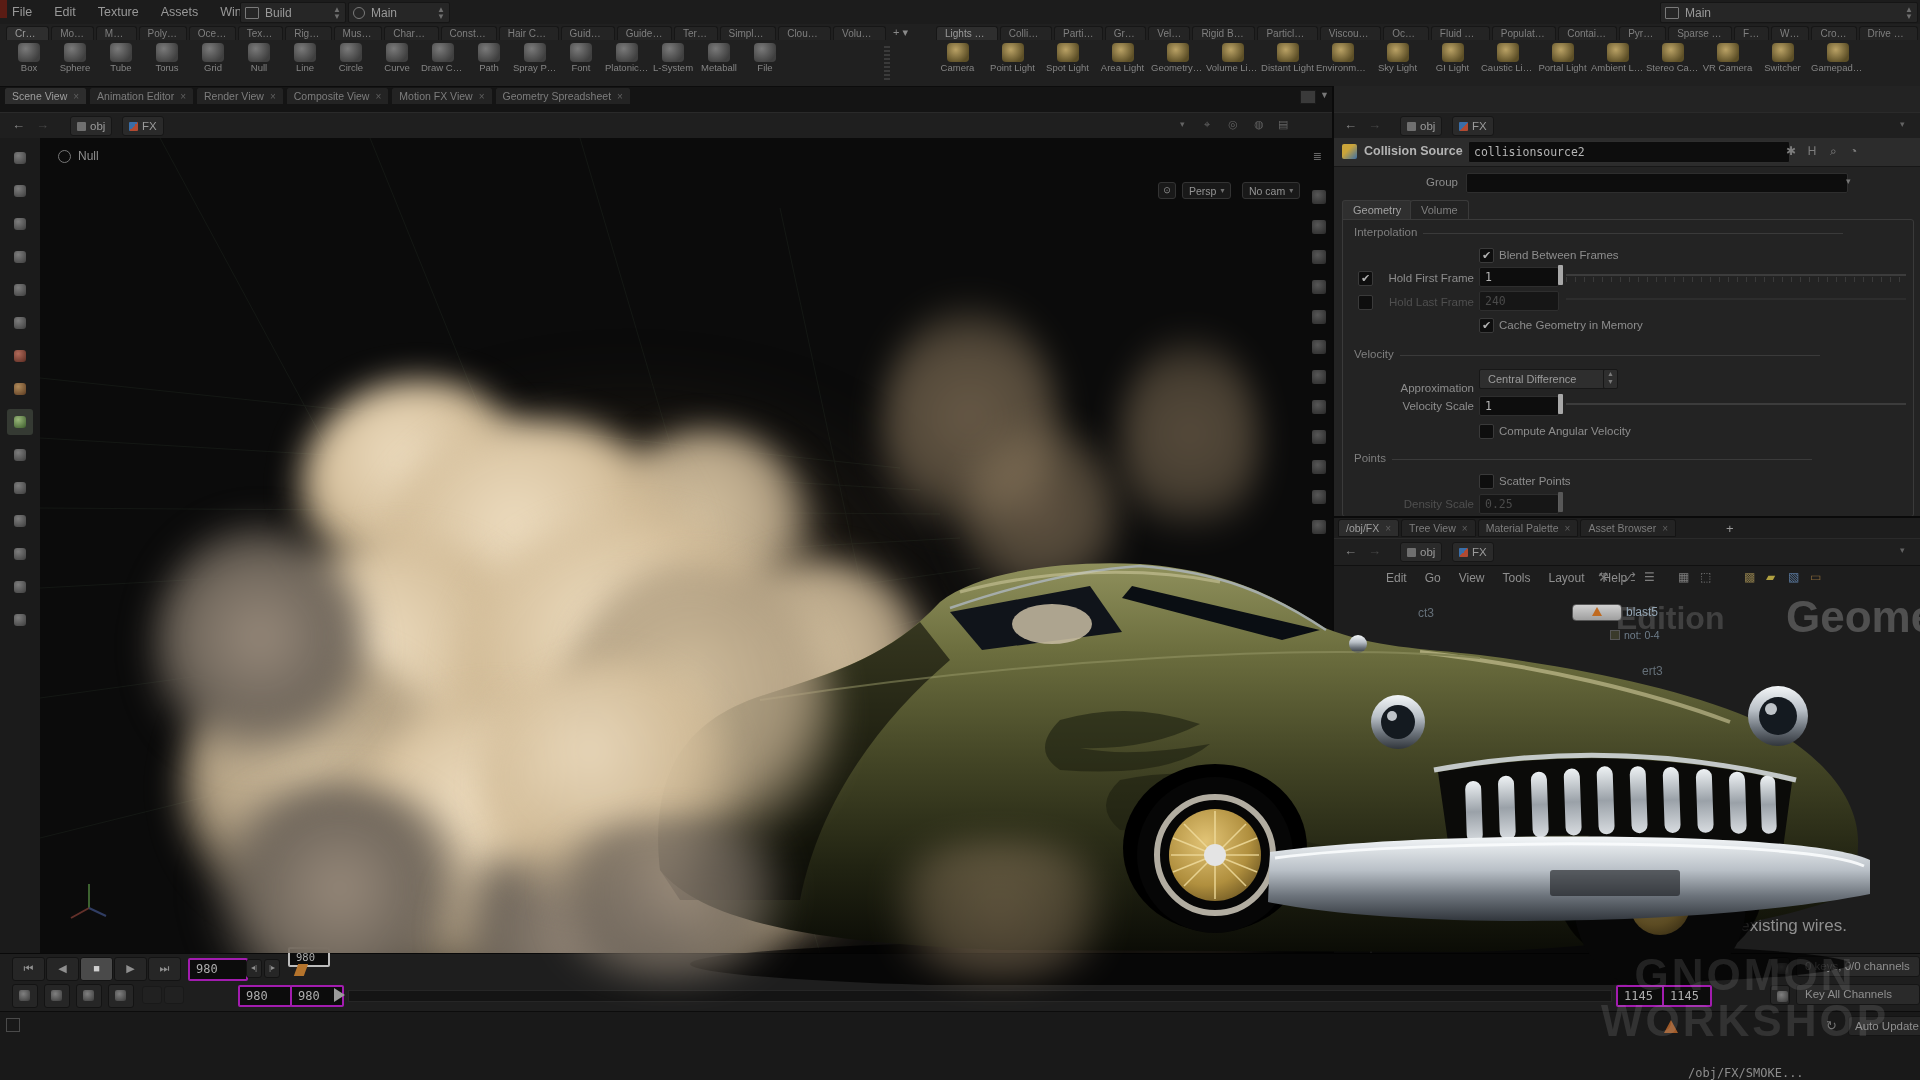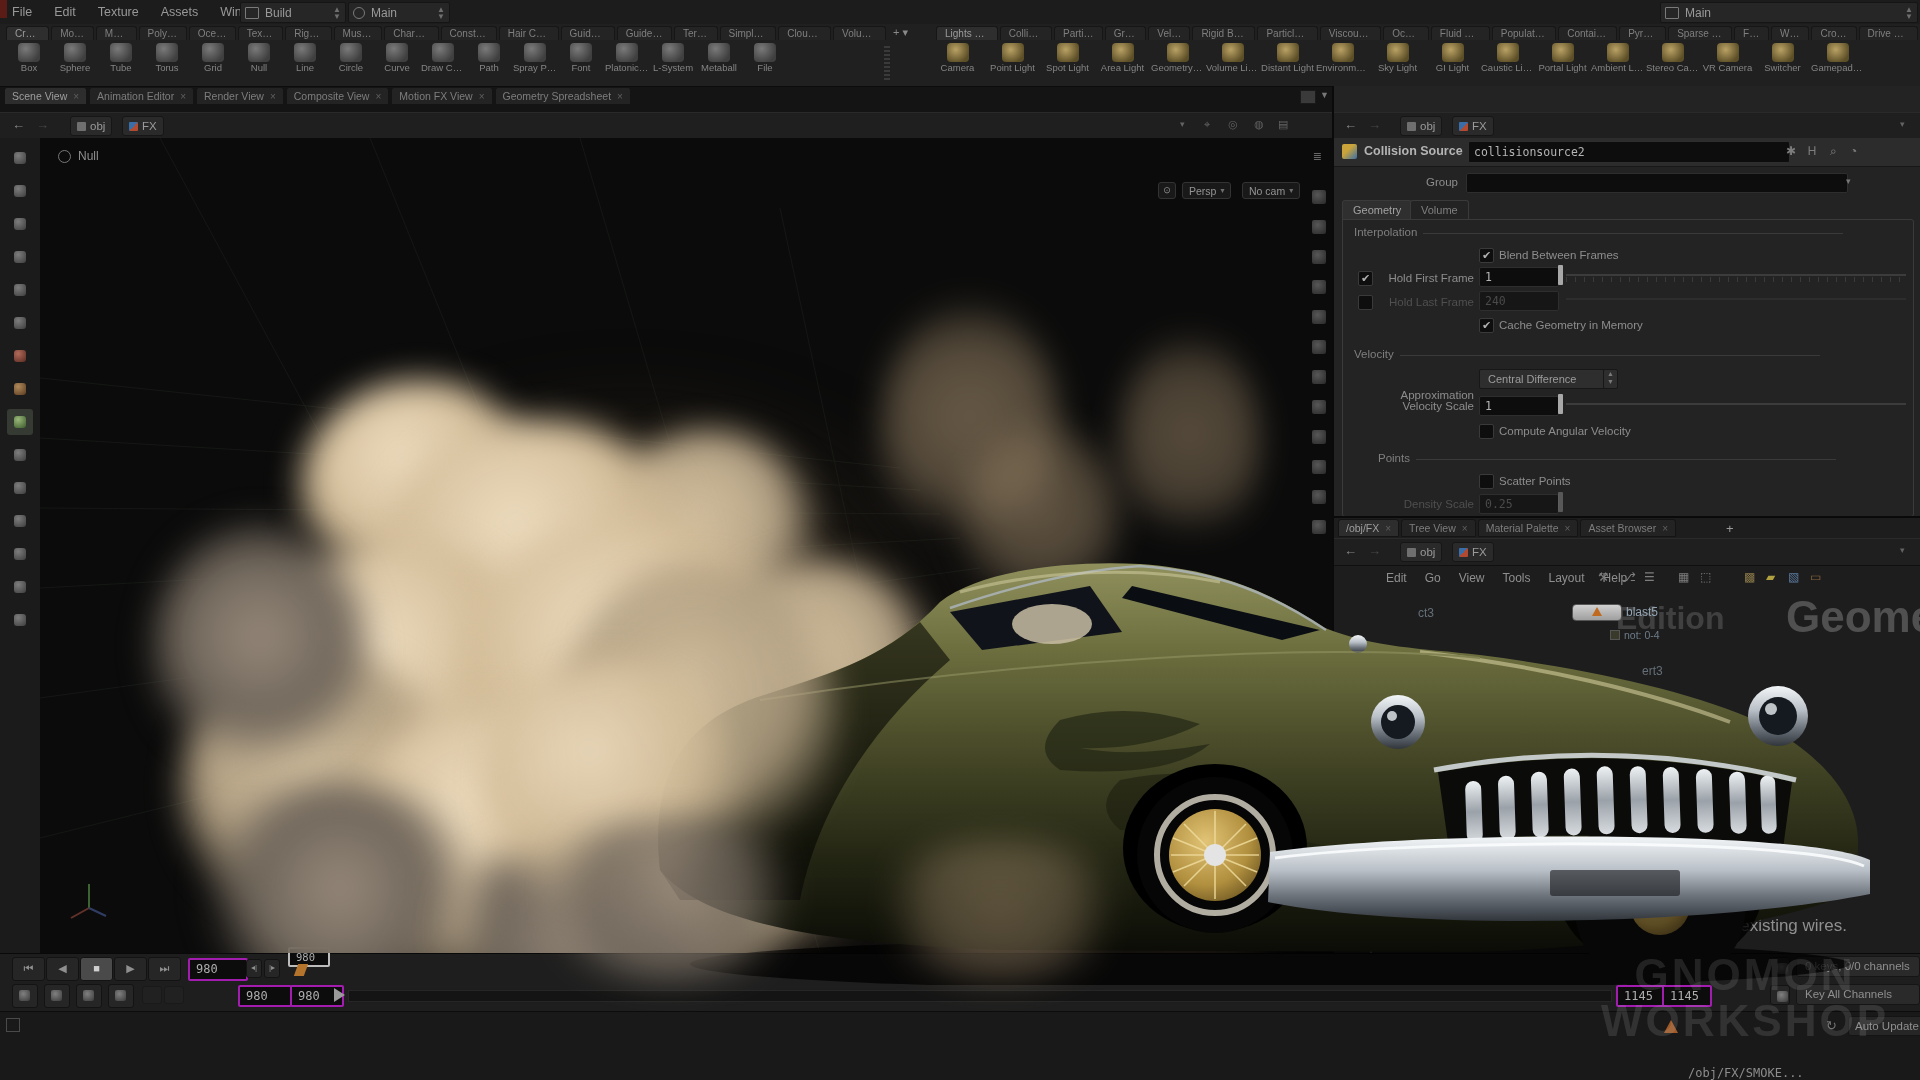--- a/index.html
+++ b/index.html
@@ -538,35 +538,35 @@
 
       <div class="checkbox" style="left:24px;top:157px;"></div>
       <span class="plabel dim" style="left:42px;top:158px;width:98px;">Hold Last Frame</span>
       <div class="pfield dimf" style="left:145px;top:153px;width:68px;height:14px;">240</div>
       <div class="slider-track" style="left:232px;top:160px;width:340px;opacity:.4;"></div>
 
       <div class="checkbox" style="left:145px;top:180px;">✔</div>
       <span class="cblabel" style="left:165px;top:181px;">Cache Geometry in Memory</span>
 
       <span class="section" style="left:20px;top:210px;">Velocity</span>
-      <span class="plabel" style="left:42px;top:251px;width:98px;">Approximation</span>
+      <span class="plabel" style="left:42px;top:244px;width:98px;">Approximation</span>
       <div class="ddown" style="left:145px;top:231px;width:120px;height:18px;">
         <span>Central Difference</span>
         </div>
       <div class="ddspin" style="left:269px;top:231px;width:13px;height:18px;">▲<br>▼</div>
 
       <span class="plabel" style="left:42px;top:262px;width:98px;">Velocity Scale</span>
       <div class="pfield" style="left:145px;top:258px;width:68px;height:14px;">1</div>
       <div class="slider-handle" style="left:224px;top:256px;"></div>
       <div class="slider-track" style="left:232px;top:265px;width:340px;"></div>
 
       <div class="checkbox" style="left:145px;top:286px;"></div>
       <span class="cblabel" style="left:165px;top:287px;">Compute Angular Velocity</span>
 
-      <span class="section" style="left:20px;top:314px;margin-left:24px;">Points</span>
+      <span class="section" style="left:20px;top:314px;">Points</span>
       <div class="checkbox" style="left:145px;top:336px;"></div>
       <span class="cblabel" style="left:165px;top:337px;">Scatter Points</span>
       <span class="plabel dim" style="left:42px;top:360px;width:98px;">Density Scale</span>
       <div class="pfield dimf" style="left:145px;top:356px;width:68px;height:14px;">0.25</div>
       <div class="slider-handle" style="left:224px;top:354px;opacity:.4;"></div>
     </div>
 
     <div class="abs" style="left:0;top:430px;width:588px;height:2px;background:#0a0a0a;"></div>
 
     <div class="abs" style="left:0;top:432px;width:588px;height:435px;background:#1d1d1d;overflow:hidden;">

